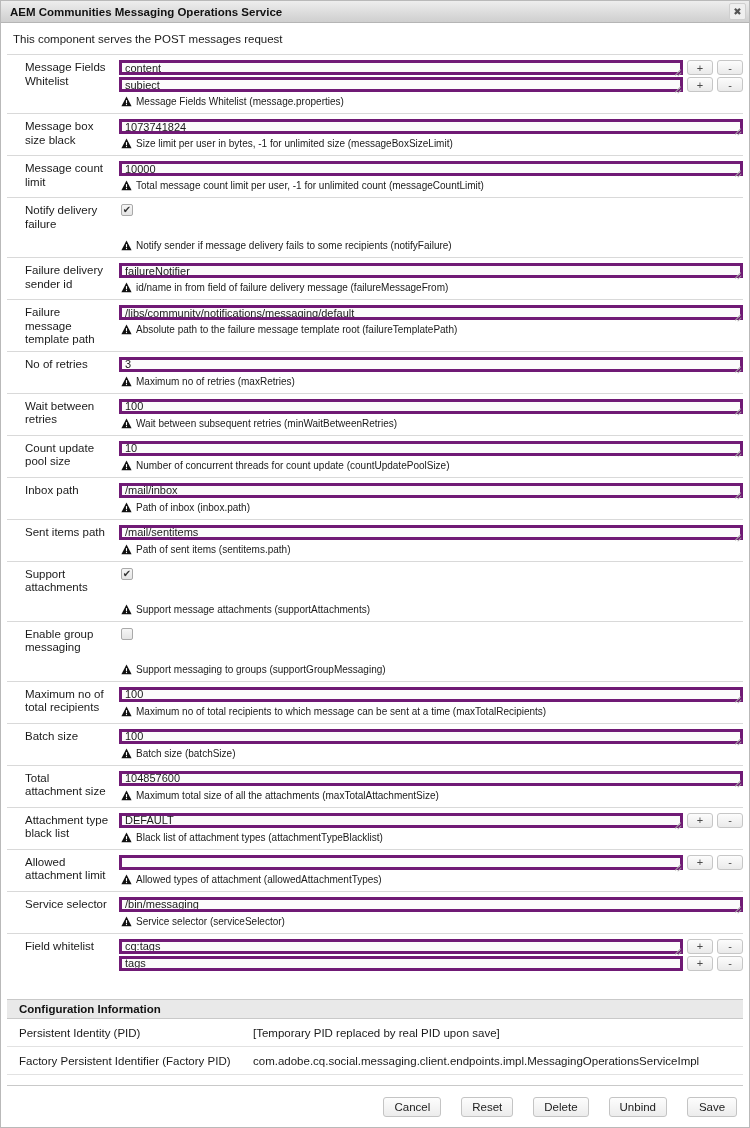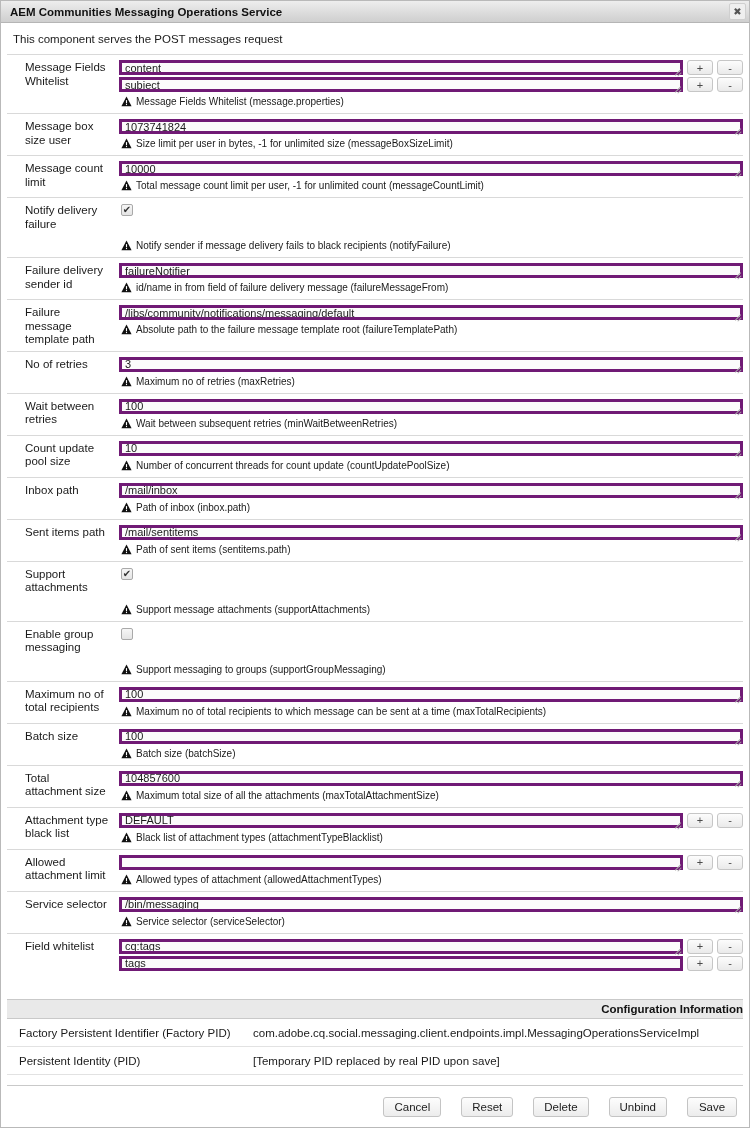--- a/index.html
+++ b/index.html
@@ -184,21 +184,20 @@
     box-sizing: border-box;
   }
   .cfg-head {
     background: #e9e9e9;
     border-top: 1px solid #c9c9c9;
     border-bottom: 1px solid #c9c9c9;
     font-weight: bold;
     font-size: 11.5px;
     padding: 3px 0 3px 12px;
     color: #111;
-    text-align: right;
   }
   .cfg-row {
     display: flex;
     align-items: center;
     border-bottom: 1px solid #e2e2e2;
     padding: 4px 0 4px 0;
     min-height: 19px;
   }
   .cfg-row:last-child { border-bottom: 1px solid #e2e2e2; }
   .cfg-label {
@@ -288,21 +287,21 @@
             <span class="warn-icon"><svg width="11" height="11" viewBox="0 0 11 11">
                 <path d="M5.5 0.6 L10.6 10.2 L0.4 10.2 Z" fill="#111"></path>
                 <rect x="4.95" y="4.1" width="1.1" height="3.2" fill="#fff"></rect>
                 <rect x="4.95" y="8.0" width="1.1" height="1.1" fill="#fff"></rect>
               </svg></span>
             <span>Message Fields Whitelist (message.properties)</span>
           </div>
         </div>
       </div>
       <div class="row">
-        <div class="row-label">Message box size user</div>
+        <div class="row-label">Message box size black</div>
         <div class="row-body">
           <div class="field-line">
             <div class="txt-wrap">
               <input class="txt" type="text" value="1073741824" style="">
               <span class="resize-grip"></span>
             </div>
           </div>
           <div class="hint">
             <span class="warn-icon"><svg width="11" height="11" viewBox="0 0 11 11">
                 <path d="M5.5 0.6 L10.6 10.2 L0.4 10.2 Z" fill="#111"></path>
@@ -338,21 +337,21 @@
           <div class="field-line">
             <span class="cb">✔</span>
           </div>
           <div class="cb-spacer"></div>
           <div class="hint">
             <span class="warn-icon"><svg width="11" height="11" viewBox="0 0 11 11">
                 <path d="M5.5 0.6 L10.6 10.2 L0.4 10.2 Z" fill="#111"></path>
                 <rect x="4.95" y="4.1" width="1.1" height="3.2" fill="#fff"></rect>
                 <rect x="4.95" y="8.0" width="1.1" height="1.1" fill="#fff"></rect>
               </svg></span>
-            <span>Notify sender if message delivery fails to black recipients (notifyFailure)</span>
+            <span>Notify sender if message delivery fails to some recipients (notifyFailure)</span>
           </div>
         </div>
       </div>
       <div class="row">
         <div class="row-label">Failure delivery sender id</div>
         <div class="row-body">
           <div class="field-line">
             <div class="txt-wrap">
               <input class="txt" type="text" value="failureNotifier" style="">
               <span class="resize-grip"></span>
@@ -653,26 +652,26 @@
             <button class="pm">-</button>
           </div>
         </div>
       </div>
     </div>
 
   <div class="cfg-wrap">
     <div class="cfg-head">Configuration Information</div>
     <div id="cfg-rows">
         <div class="cfg-row">
+          <div class="cfg-label">Persistent Identity (PID)</div>
+          <div class="cfg-val">[Temporary PID replaced by real PID upon save]</div>
+        </div>
+        <div class="cfg-row">
           <div class="cfg-label">Factory Persistent Identifier (Factory PID)</div>
           <div class="cfg-val">com.adobe.cq.social.messaging.client.endpoints.impl.MessagingOperationsServiceImpl</div>
-        </div>
-        <div class="cfg-row">
-          <div class="cfg-label">Persistent Identity (PID)</div>
-          <div class="cfg-val">[Temporary PID replaced by real PID upon save]</div>
         </div>
       </div>
   </div>
 
   <div class="footer" id="footer-area">
       <button class="btn">Cancel</button>
       <button class="btn">Reset</button>
       <button class="btn">Delete</button>
       <button class="btn">Unbind</button>
       <button class="btn">Save</button>

